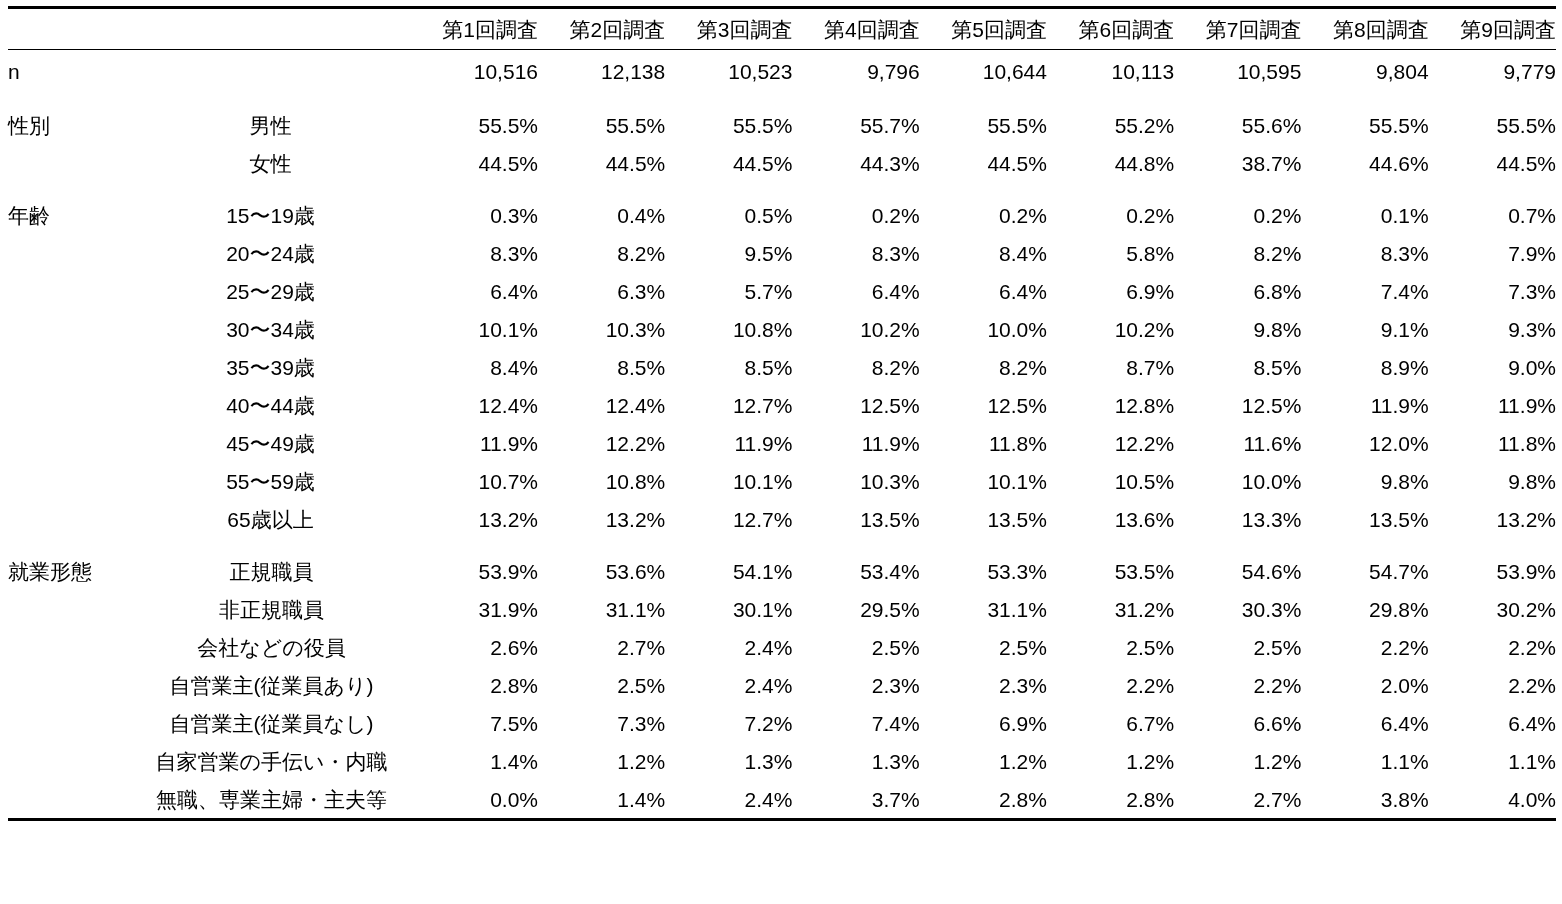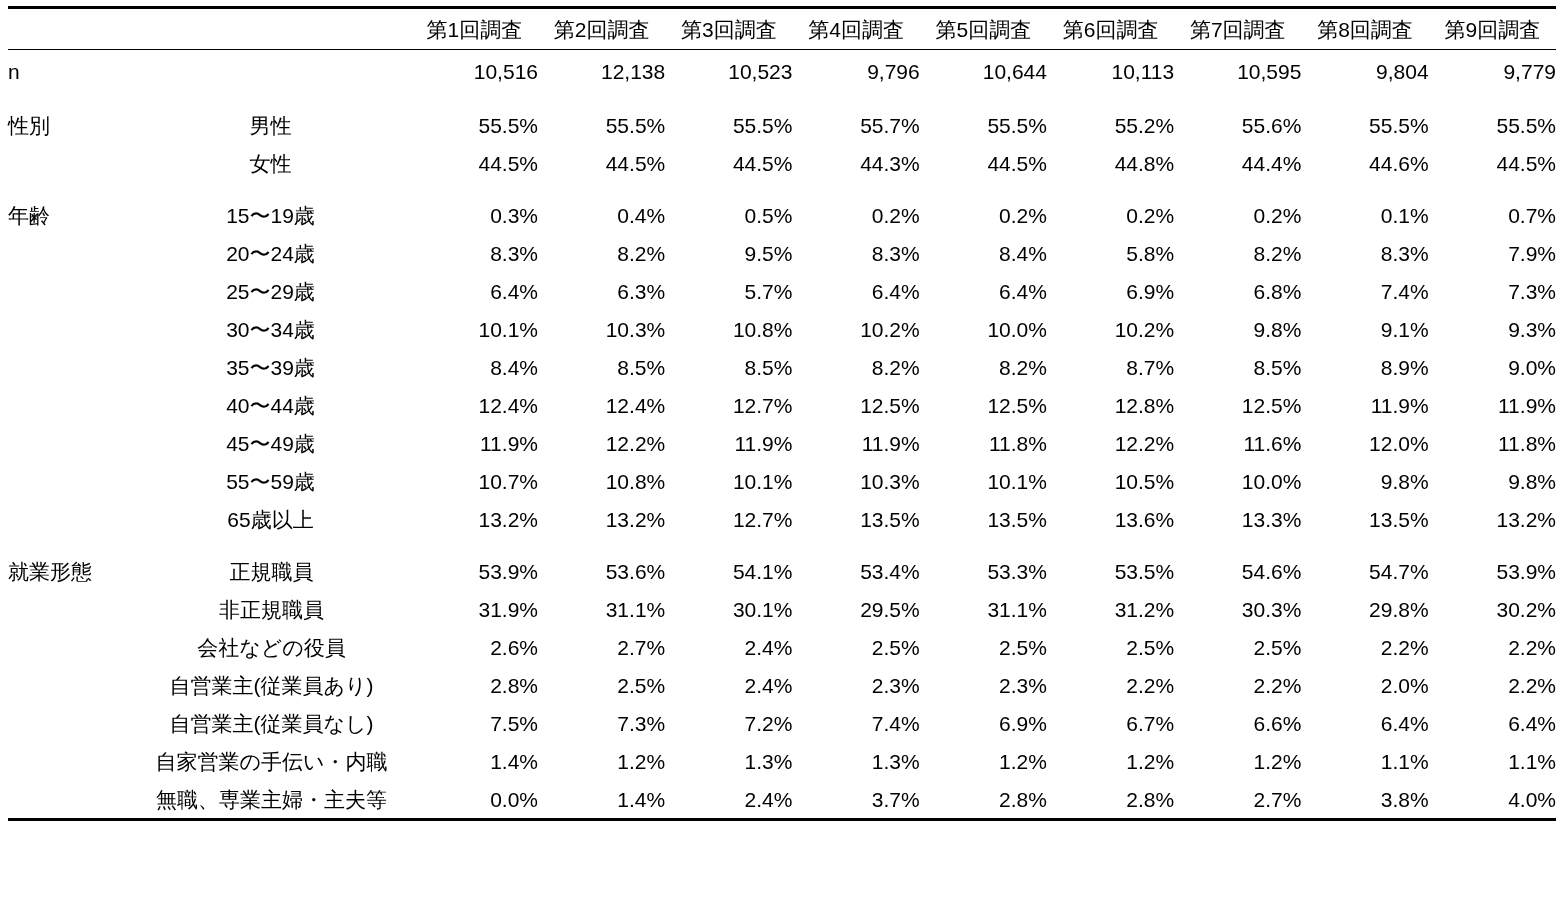--- a/index.html
+++ b/index.html
@@ -37,21 +37,21 @@
     vertical-align: middle;
     white-space: nowrap;
   }
   
   col.c-group { width: 122px; }
   col.c-label { width: 280px; }
   col.c-val { width: 127px; }
 
   .hdr-row th {
     height: 40px;
-    text-align: center;
+    text-align: right;
     padding-right: 6px;
     font-size: 21px;
   }
   .hdr-row th.group-h, .hdr-row th.label-h {
     text-align: left;
     padding-left: 2px;
   }
   tr.rule-top td, tr.rule-top th {
     border-top: 3px solid #000;
   }
@@ -160,21 +160,21 @@
       </tr>
       <tr class="data-row">
         <td class="group"></td>
         <td class="label">女性</td>
         <td class="val">44.5%</td>
         <td class="val">44.5%</td>
         <td class="val">44.5%</td>
         <td class="val">44.3%</td>
         <td class="val">44.5%</td>
         <td class="val">44.8%</td>
-        <td class="val">44.4%</td>
+        <td class="val">38.7%</td>
         <td class="val">44.6%</td>
         <td class="val">44.5%</td>
       </tr>
 
       <tr class="gap-row">
           <td colspan="11"></td>
         </tr>
 
       <tr class="data-row">
         <td class="group">年齢</td>

